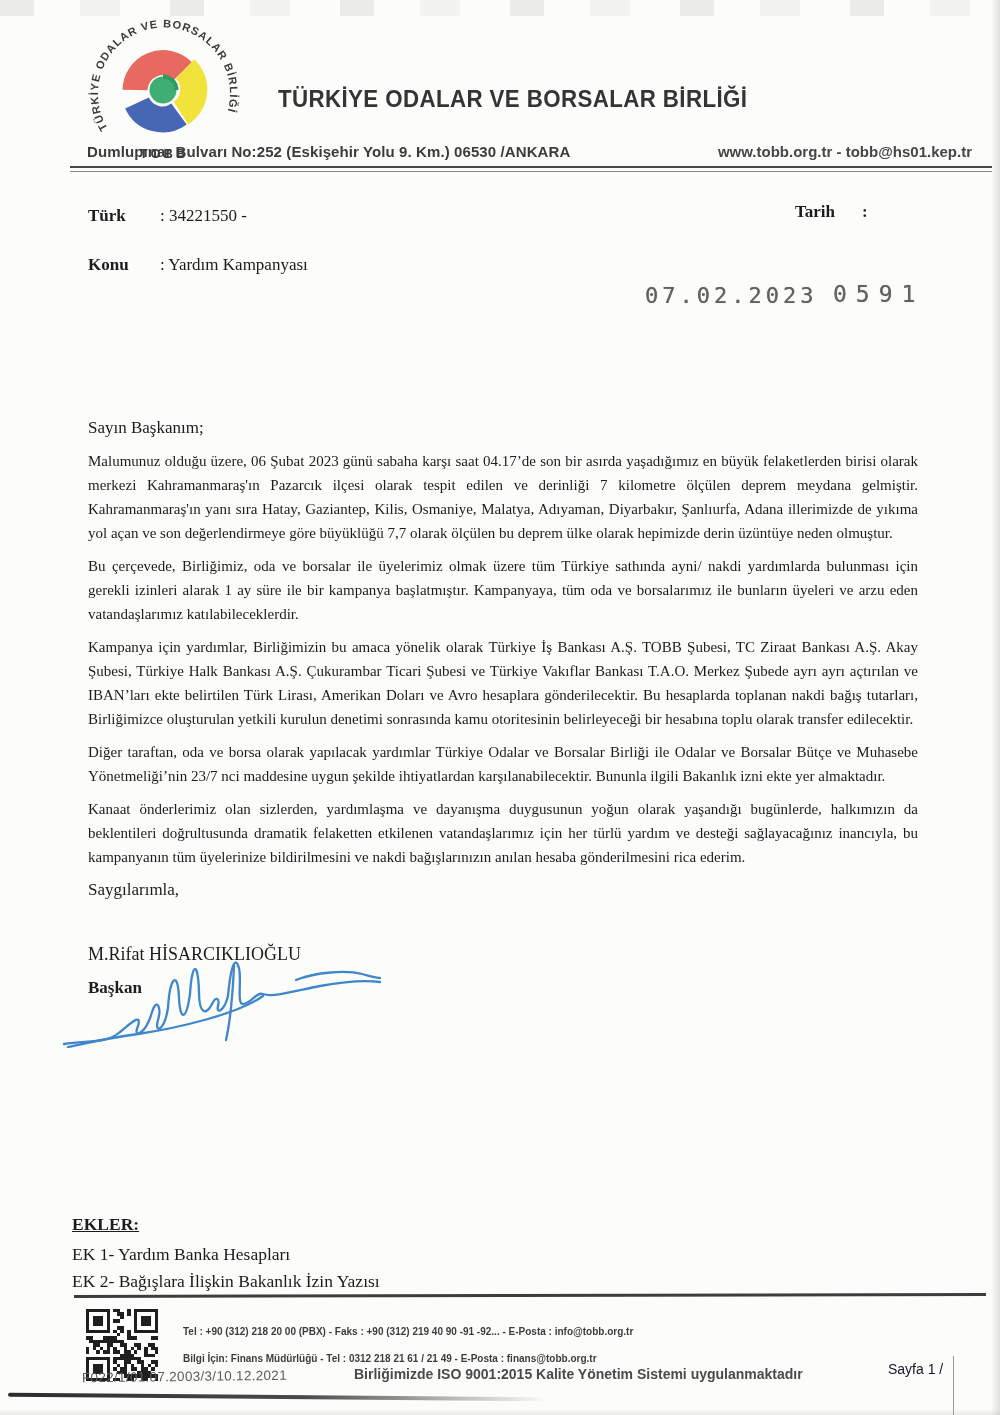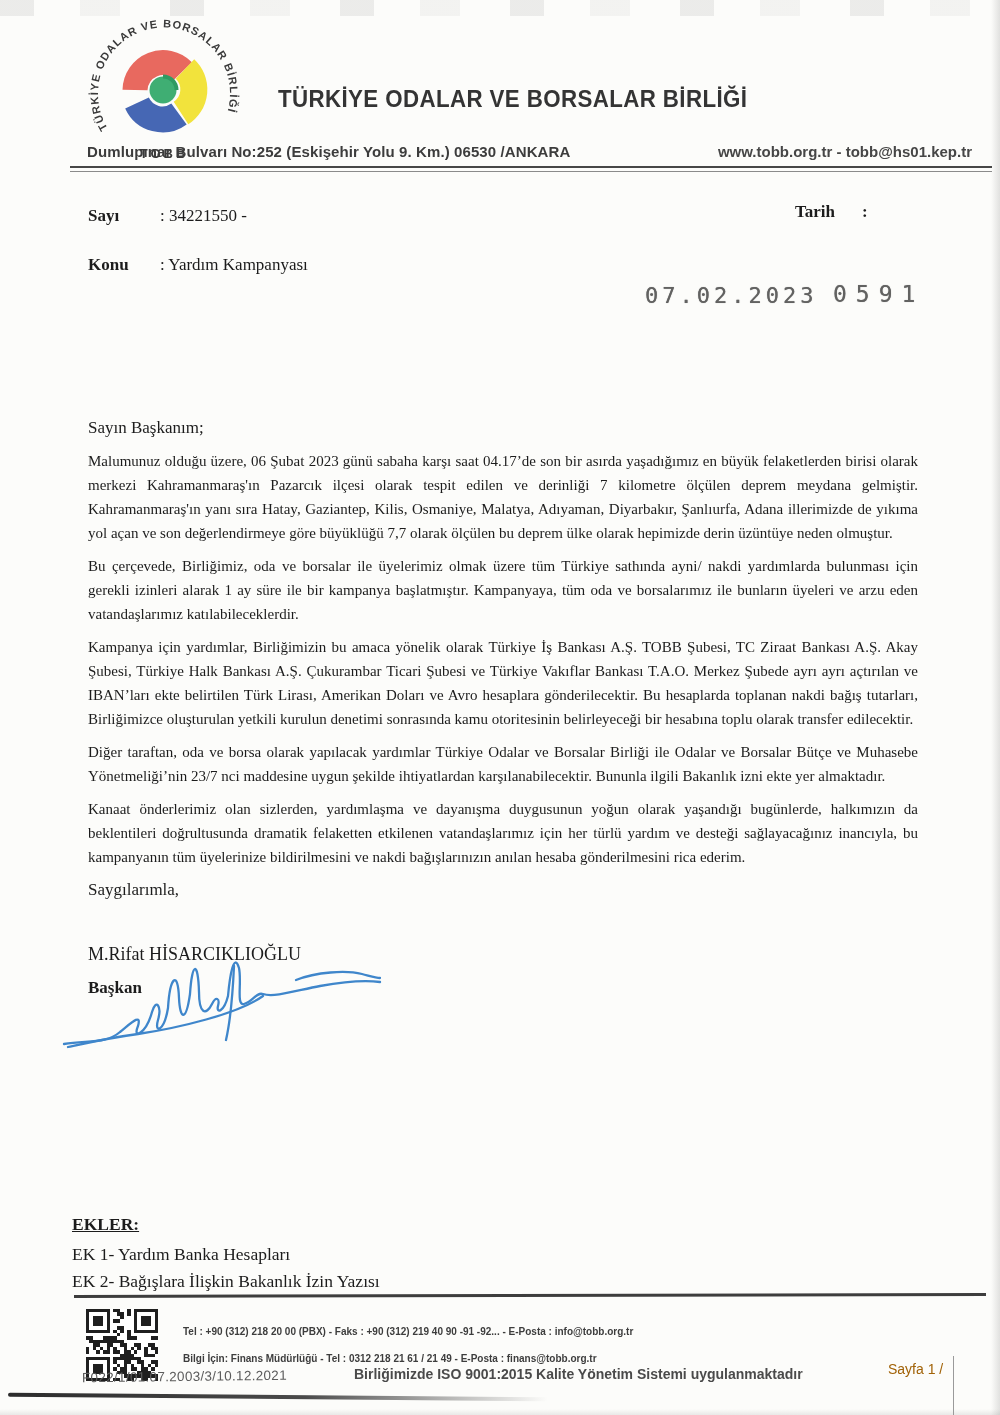--- a/index.html
+++ b/index.html
@@ -62,21 +62,21 @@
 
   
   .qr{position:absolute;left:86px;top:1309px;width:72px;height:72px;}
   .footer-contact{position:absolute;left:183px;top:1318px;width:720px;
     font-family:"Liberation Sans", sans-serif;font-weight:bold;font-size:10px;color:#3d3d3d;line-height:27px;}
   .doc-code{position:absolute;left:82px;top:1369px;font-family:"Liberation Sans", sans-serif;
     font-size:13.5px;color:#5c5c5c;transform:rotate(-.7deg);letter-spacing:.3px;}
   .iso-text{position:absolute;left:354px;top:1366px;font-family:"Liberation Sans", sans-serif;
     font-weight:bold;font-size:14px;color:#4a4a4a;}
   .page-number{position:absolute;left:888px;top:1361px;font-family:"Liberation Sans", sans-serif;
-    font-size:14px;color:#a16207;text-align:center;}
+    font-size:14px;color:#0f172a;text-align:center;}
   .page-border-line{position:absolute;left:953px;top:1356px;width:1px;height:59px;background:#9a9a9a;}
   .scan-artifact-line{position:absolute;left:8px;top:1395px;width:540px;height:4px;
     background:linear-gradient(to right,#2c2c2c,#4a4a4a 55%, rgba(90,90,90,.35) 85%, transparent);
     transform:rotate(.5deg);border-radius:2px;}
 </style>
 </head>
 <body>
 
 <div class="scan-streaks"></div>
 <div class="edge-shade-right"></div>
@@ -100,21 +100,21 @@
 </svg>
 
 <div class="org-title">TÜRKİYE ODALAR VE BORSALAR BİRLİĞİ</div>
 
 <div class="addr-row">
   <span class="addr-left">Dumlupınar Bulvarı No:252 (Eskişehir Yolu 9. Km.) 06530 /ANKARA</span>
   <span class="addr-right">www.tobb.org.tr  -  tobb@hs01.kep.tr</span>
 </div>
 <div class="header-rule"></div>
 
-<span class="meta-label sayi-label">Sayı</span>
+<span class="meta-label sayi-label">Türk</span>
 <span class="meta-value sayi-value">: 34221550 -</span>
 <span class="meta-label konu-label">Konu</span>
 <span class="meta-value konu-value">: Yardım Kampanyası</span>
 <span class="meta-label tarih-label">Tarih</span>
 <span class="tarih-colon">:</span>
 
 <span class="stamp stamp-date">07.02.2023</span>
 <span class="stamp stamp-number">0591</span>
 
 <div class="letter-body">

